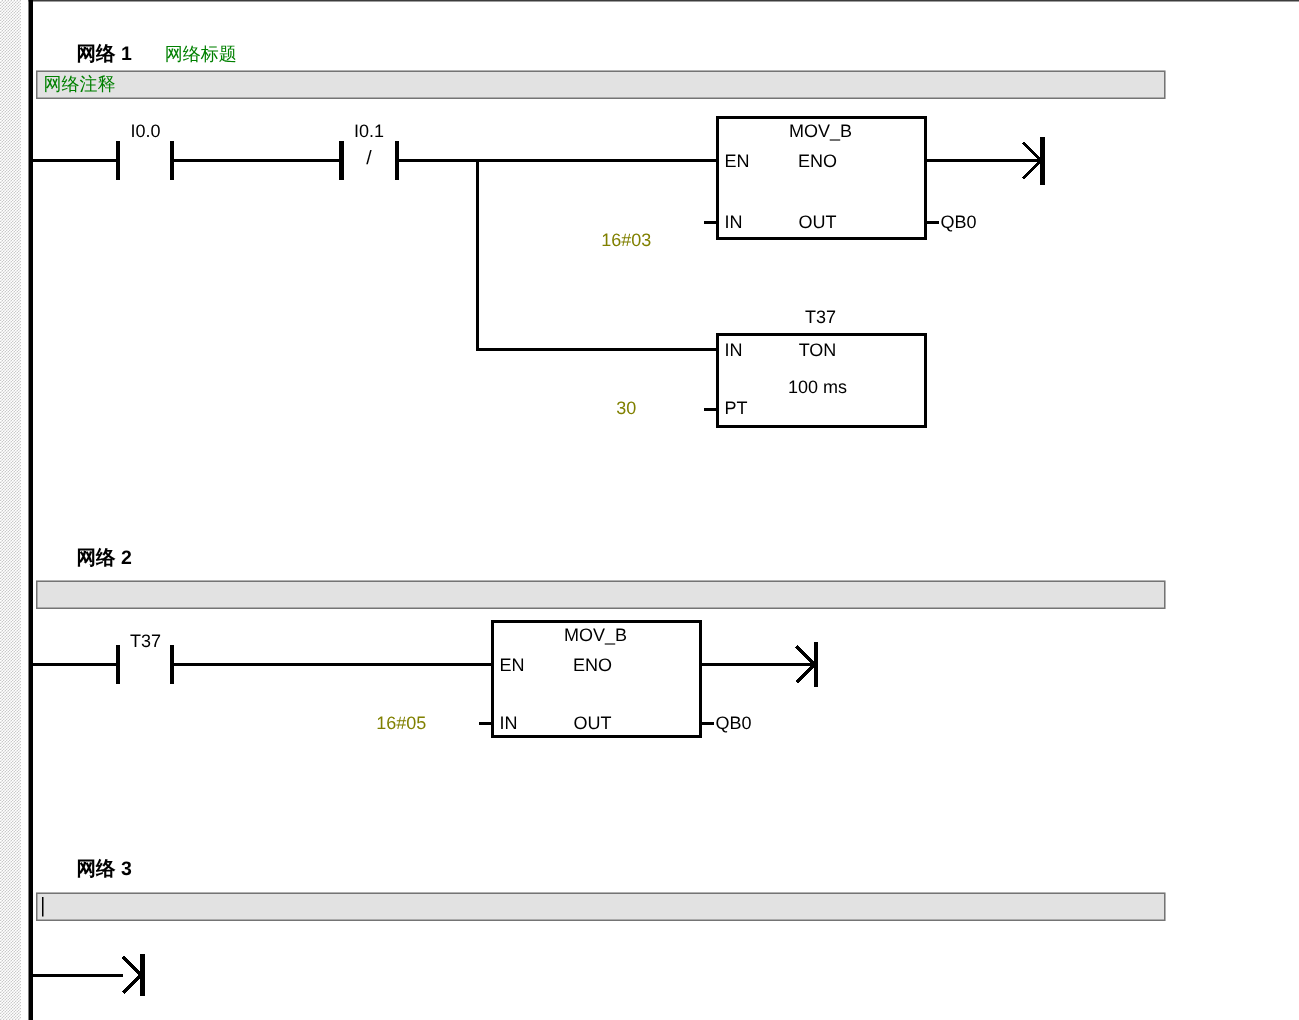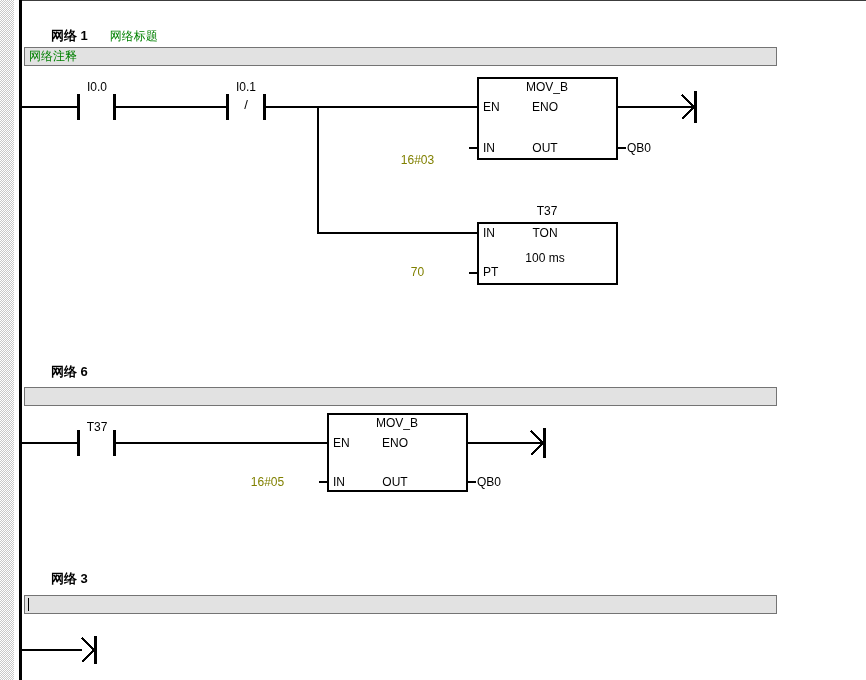--- a/index.html
+++ b/index.html
@@ -48,21 +48,21 @@
 
 
   <div class="net-label" style="top:29px">
     <b>网络 1</b><span class="net-title">网络标题</span>
   </div>
   <div class="comment-bar" style="top:47px">
     <span class="green">网络注释</span>
   </div>
 
   <div class="net-label" style="top:365px">
-    <b>网络 6</b>
+    <b>网络 2</b>
   </div>
   <div class="comment-bar" style="top:387px">
     <span class="green"></span>
   </div>
 
   <div class="net-label" style="top:572px">
     <b>网络 3</b>
   </div>
   <div class="comment-bar" style="top:595px">
     <span class="cursor"></span>
@@ -144,21 +144,21 @@
   <div class="lbl" style="left:483px;top:142px">IN</div>
   <div class="lbl rt" style="left:478px;top:142px;width:134px">OUT</div>
   <div class="lbl rt olive" style="left:368px;top:154px;width:99px">16#03</div>
   <div class="lbl" style="left:627px;top:142px">QB0</div>
 
   <div class="lbl ctr" style="left:478px;top:205px;width:138px">T37</div>
   <div class="lbl" style="left:483px;top:227px">IN</div>
   <div class="lbl rt" style="left:478px;top:227px;width:134px">TON</div>
   <div class="lbl" style="left:483px;top:266px">PT</div>
   <div class="lbl rt" style="left:478px;top:252px;width:134px">100 ms</div>
-  <div class="lbl rt olive" style="left:368px;top:266px;width:99px">70</div>
+  <div class="lbl rt olive" style="left:368px;top:266px;width:99px">30</div>
 
   <div class="lbl ctr" style="left:67px;top:421px;width:60px">T37</div>
   <div class="lbl ctr" style="left:328px;top:417px;width:138px">MOV_B</div>
   <div class="lbl" style="left:333px;top:437px">EN</div>
   <div class="lbl rt" style="left:328px;top:437px;width:134px">ENO</div>
   <div class="lbl" style="left:333px;top:476px">IN</div>
   <div class="lbl rt" style="left:328px;top:476px;width:134px">OUT</div>
   <div class="lbl rt olive" style="left:218px;top:476px;width:99px">16#05</div>
   <div class="lbl" style="left:477px;top:476px">QB0</div>
 

